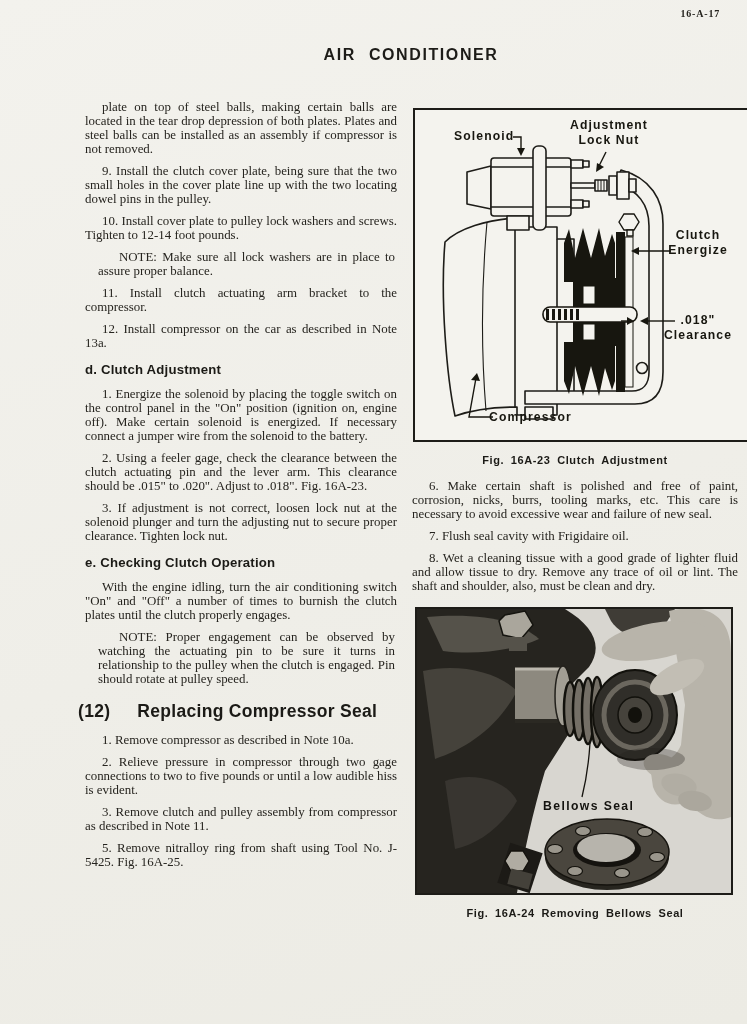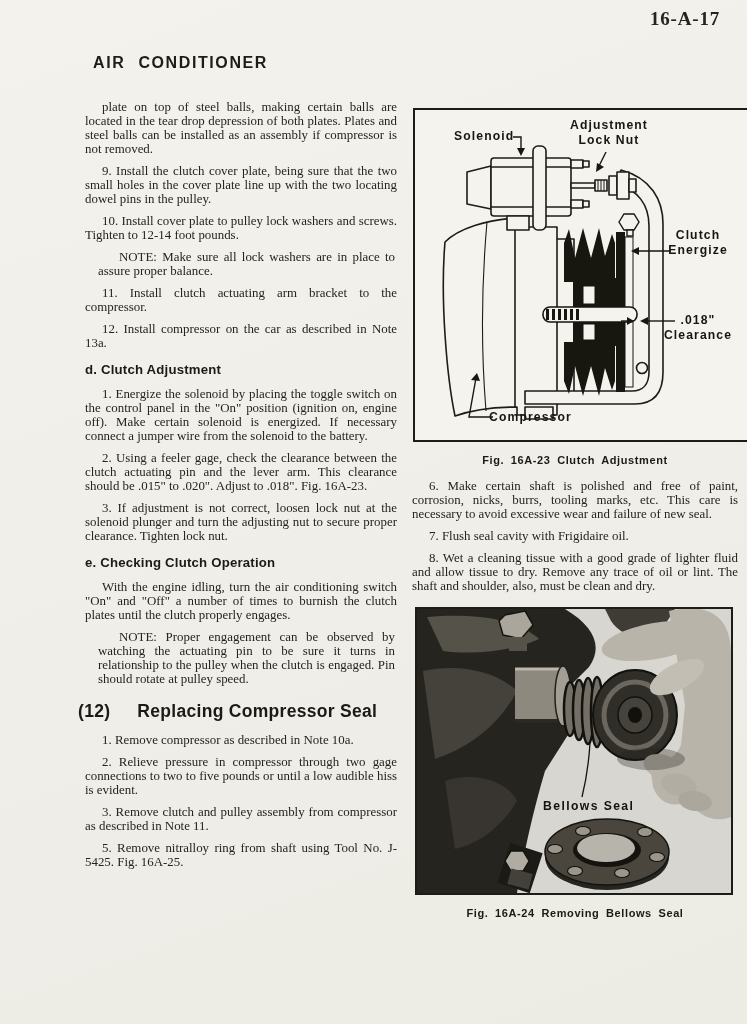--- a/index.html
+++ b/index.html
@@ -8,25 +8,25 @@
     position: relative;
     width: 747px; height: 1024px;
     margin: 0 auto;
     background: linear-gradient(160deg, #f3f2ed 0%, #efeee8 55%, #ecebe4 100%);
     font-family: "Liberation Serif", serif;
     color: #26241f;
     overflow: hidden;
   }
   .page-number {
     position:absolute; top:8px; right:27px;
-    font-size:19px; letter-spacing:0.8px; font-weight:bold;
+    font-size:10px; letter-spacing:0.8px; font-weight:bold;
   }
   .page-title {
     position:absolute; top:46px; left:85px; width:652px;
-    margin:8px; 
+    margin:0; text-align:center;
     font-family:"Liberation Sans", sans-serif;
     font-size:16px; font-weight:bold; letter-spacing:1.6px; word-spacing:7px;
     color:#1d1c18;
   }
   .col-left  { position:absolute; left:85px;  top:100px; width:312px; }
   .col-right { position:absolute; left:412px; top:100px; width:326px; }
   .col p {
     font-size:12.9px; line-height:14px;
     text-align:justify; margin:0 0 8px 0; text-indent:17px;
   }

